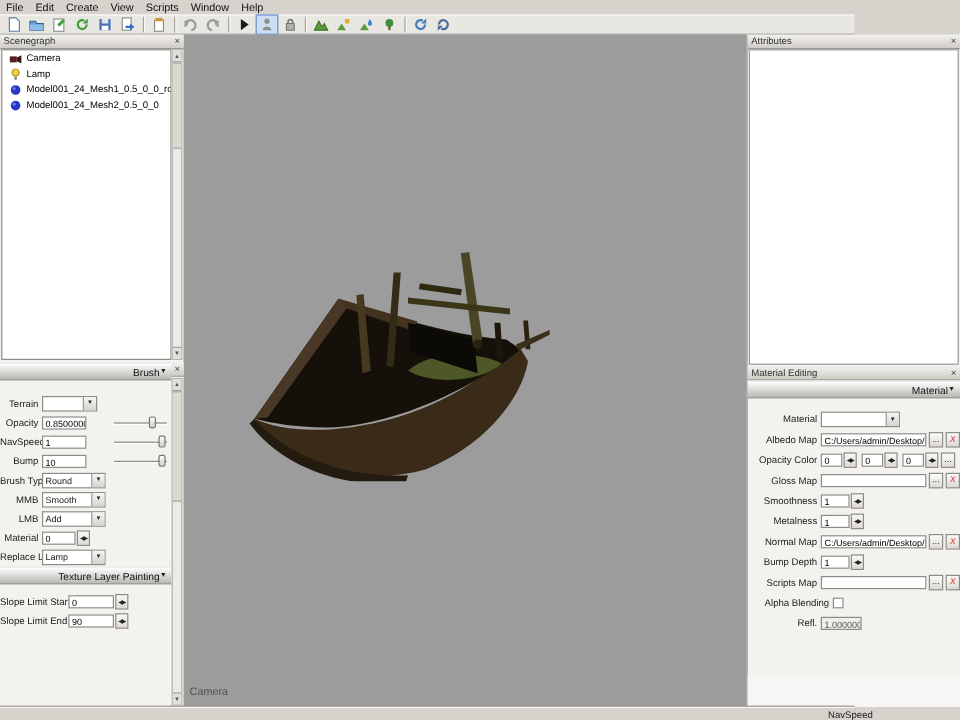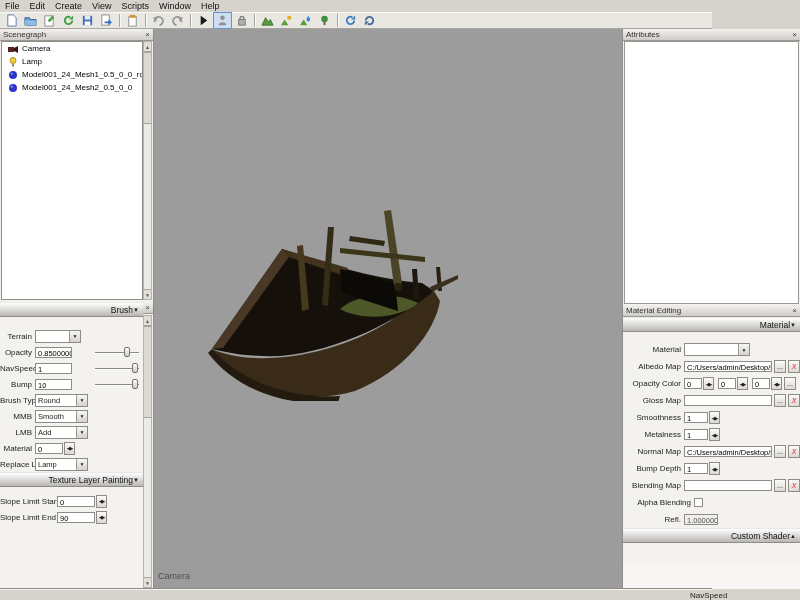--- a/index.html
+++ b/index.html
@@ -456,38 +456,34 @@
         <span class="inp" style="width:88px">C:/Users/admin/Desktop/smallboat</span>
         <span class="btn3">...</span>
         <span class="btnx">X</span>
       </div>
       <div class="mrow">
         <span class="mlbl">Bump Depth</span>
         <span class="inp" style="width:24px">1</span>
         <span class="spinbtn">◀▶</span>
       </div>
       <div class="mrow">
-        <span class="mlbl">Blending Map</span>
+        <span class="mlbl">Scripts Map</span>
         <span class="inp" style="width:88px"></span>
         <span class="btn3">...</span>
         <span class="btnx">X</span>
       </div>
       <div class="mrow">
         <span class="mlbl" style="width:68px">Alpha Blending</span>
         <span class="cb"></span>
       </div>
       <div class="mrow">
         <span class="mlbl">Refl.</span>
         <span class="inp dis" style="width:34px">1.000000</span>
       </div>
     </div>
-    <div class="shead">
-      <span>Custom Shader</span>
-      <span class="sarr">▲</span>
-    </div>
     <div class="cs-body"></div>
   </div>
 
   <div class="statusbar">
     <span class="st-left">Ready</span>
     <span class="st-right">NavSpeed 30 u/s</span>
   </div>
 
 </div>
 

